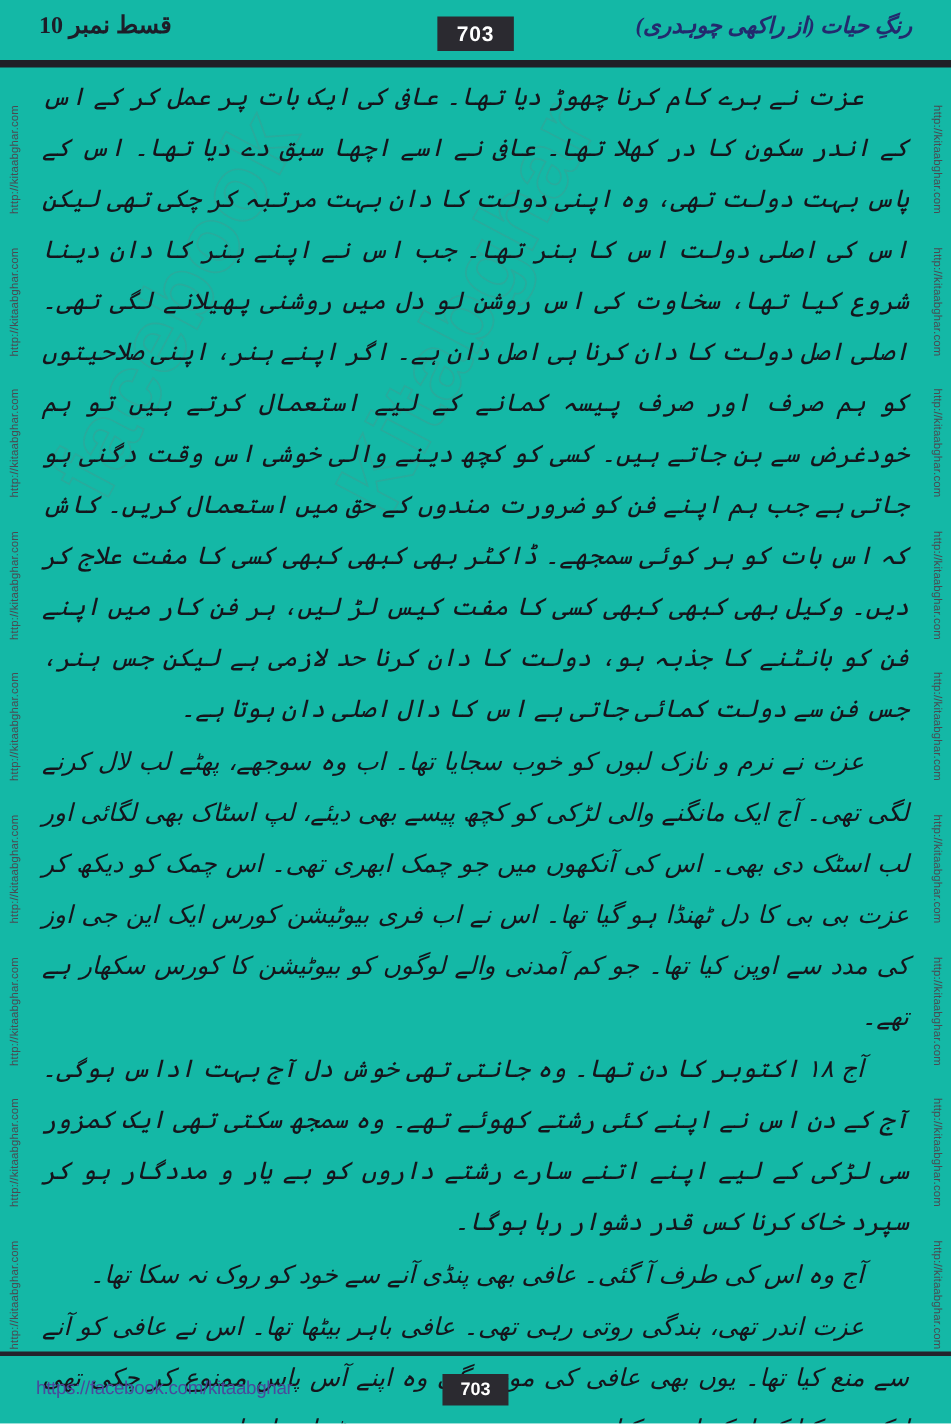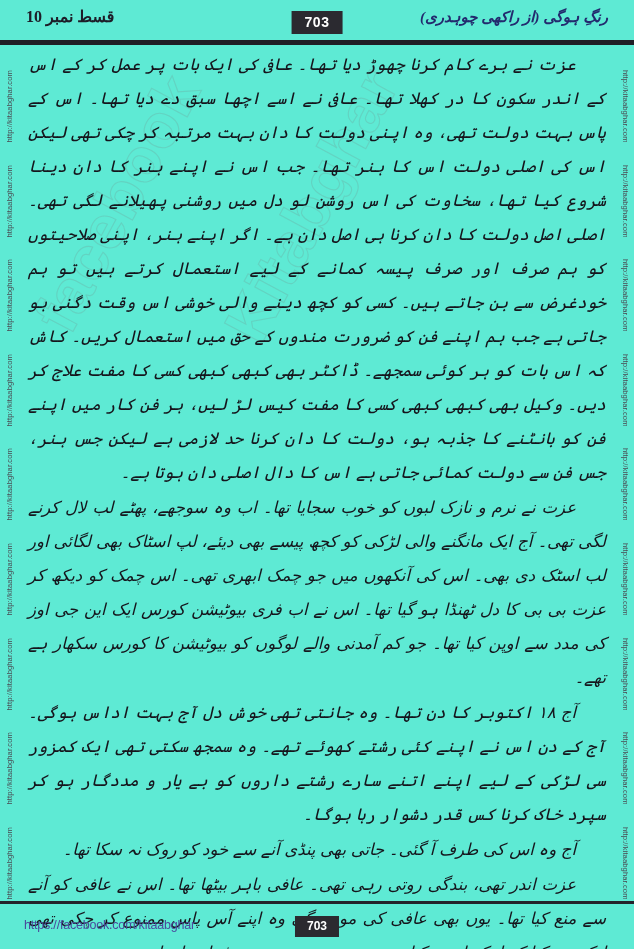--- a/index.html
+++ b/index.html
@@ -7,21 +7,21 @@
   html, body {
     width:634px; height:949px;
     background:#ffffff;
     font-family:"Liberation Sans", sans-serif;
     overflow:hidden;
   }
 
   #page {
     position:relative;
     width:634px; height:949px;
-    background:#5eead4;
+    background:#14b8a6;
     overflow:hidden;
   }
 
   
   #header {
     position:absolute; top:0; left:0;
     width:634px; height:40px;
     display:flex; align-items:center;
   }
   #hdr-episode {
@@ -158,21 +158,21 @@
   #body p.indent { text-indent:30px; }
 </style>
 </head>
 <body>
 
 <div id="page">
 
   <div id="header">
     <div id="hdr-episode">قسط نمبر 10</div>
     <div id="hdr-badge" class="pagebadge">703</div>
-    <div id="hdr-title">رنگِ ہوگی (از راکھی چوہدری)</div>
+    <div id="hdr-title">رنگِ حیات (از راکھی چوہدری)</div>
   </div>
   <div id="hdr-rule"></div>
 
   <div id="diag-wm">
     <div id="diag-fb">facebook</div>
     <div id="diag-kg">Kitabghar</div>
   </div>
 
   <div id="side-wm-left" class="side-wm">
       <span>http://kitaabghar.com</span>
@@ -194,21 +194,21 @@
       <span>http://kitaabghar.com</span>
       <span>http://kitaabghar.com</span>
       <span>http://kitaabghar.com</span>
       <span>http://kitaabghar.com</span>
     </div>
 
   <div id="body">
       <p class="indent">عزت نے برے کام کرنا چھوڑ دیا تھا۔ عافی کی ایک بات پر عمل کر کے اس کے اندر سکون کا در کھلا تھا۔ عافی نے اسے اچھا سبق دے دیا تھا۔ اس کے پاس بہت دولت تھی، وہ اپنی دولت کا دان بہت مرتبہ کر چکی تھی لیکن اس کی اصلی دولت اس کا ہنر تھا۔ جب اس نے اپنے ہنر کا دان دینا شروع کیا تھا، سخاوت کی اس روشن لو دل میں روشنی پھیلانے لگی تھی۔ اصلی اصل دولت کا دان کرنا ہی اصل دان ہے۔ اگر اپنے ہنر، اپنی صلاحیتوں کو ہم صرف اور صرف پیسہ کمانے کے لیے استعمال کرتے ہیں تو ہم خودغرض سے بن جاتے ہیں۔ کسی کو کچھ دینے والی خوشی اس وقت دگنی ہو جاتی ہے جب ہم اپنے فن کو ضرورت مندوں کے حق میں استعمال کریں۔ کاش کہ اس بات کو ہر کوئی سمجھے۔ ڈاکٹر بھی کبھی کبھی کسی کا مفت علاج کر دیں۔ وکیل بھی کبھی کبھی کسی کا مفت کیس لڑ لیں، ہر فن کار میں اپنے فن کو بانٹنے کا جذبہ ہو، دولت کا دان کرنا حد لازمی ہے لیکن جس ہنر، جس فن سے دولت کمائی جاتی ہے اس کا دال اصلی دان ہوتا ہے۔</p>
       <p class="indent">عزت نے نرم و نازک لبوں کو خوب سجایا تھا۔ اب وہ سوجھے، پھٹے لب لال کرنے لگی تھی۔ آج ایک مانگنے والی لڑکی کو کچھ پیسے بھی دیئے، لپ اسٹاک بھی لگائی اور لب اسٹک دی بھی۔ اس کی آنکھوں میں جو چمک ابھری تھی۔ اس چمک کو دیکھ کر عزت بی بی کا دل ٹھنڈا ہو گیا تھا۔ اس نے اب فری بیوٹیشن کورس ایک این جی اوز کی مدد سے اوپن کیا تھا۔ جو کم آمدنی والے لوگوں کو بیوٹیشن کا کورس سکھار ہے تھے۔</p>
       <p class="indent">آج ۱۸ اکتوبر کا دن تھا۔ وہ جانتی تھی خوش دل آج بہت اداس ہوگی۔ آج کے دن اس نے اپنے کئی رشتے کھوئے تھے۔ وہ سمجھ سکتی تھی ایک کمزور سی لڑکی کے لیے اپنے اتنے سارے رشتے داروں کو بے یار و مددگار ہو کر سپرد خاک کرنا کس قدر دشوار رہا ہوگا۔</p>
-      <p class="indent">آج وہ اس کی طرف آ گئی۔ جاتی بھی پنڈی آنے سے خود کو روک نہ سکا تھا۔</p>
+      <p class="indent">آج وہ اس کی طرف آ گئی۔ عافی بھی پنڈی آنے سے خود کو روک نہ سکا تھا۔</p>
       <p class="indent">عزت اندر تھی، بندگی روتی رہی تھی۔ عافی باہر بیٹھا تھا۔ اس نے عافی کو آنے سے منع کیا تھا۔ یوں بھی عافی کی موجودگی وہ اپنے آس پاس ممنوع کر چکی تھی لیکن وہ کیا کرتا، کرتا بھی کیا۔ وہ روتی رہی تھی۔ وہ تڑپتا رہا تھا۔</p>
     </div>
 
   <div id="footer-rule"></div>
   <div id="footer">
     <a id="flink-left" class="flink" href="#">https://facebook.com/kitaabghar</a>
     <div id="ftr-badge" class="pagebadge">703</div>
     <a id="flink-right" class="flink" href="#">https://facebook.com/sohnidigest</a>
   </div>
 

